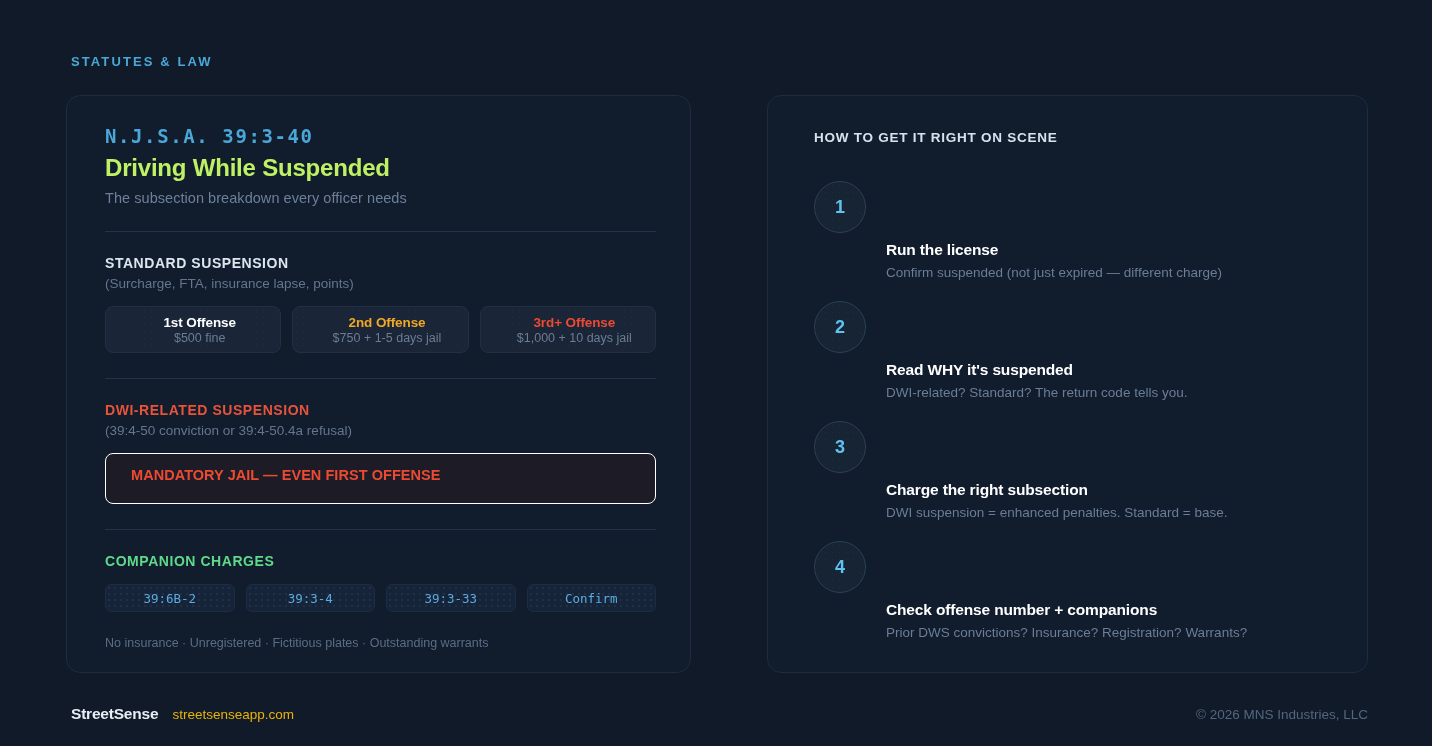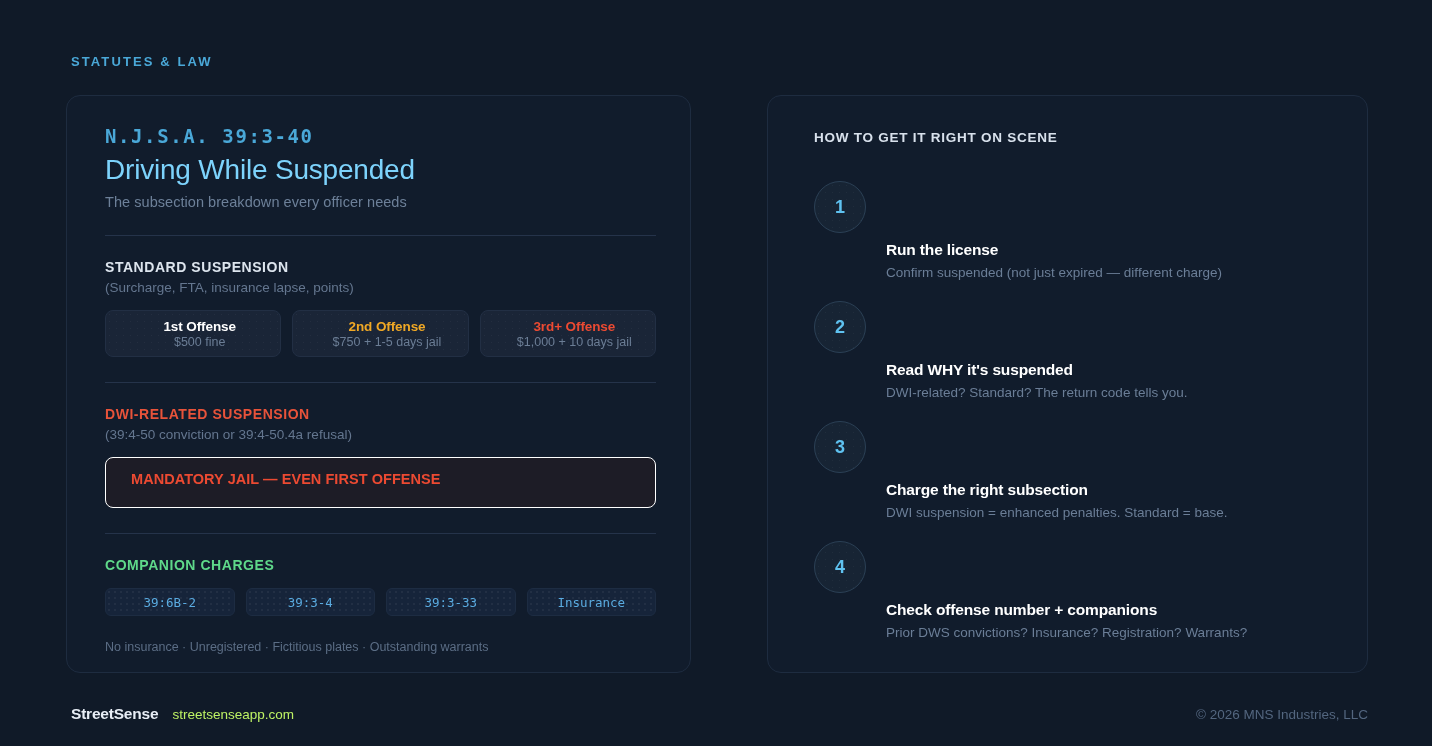--- a/index.html
+++ b/index.html
@@ -45,23 +45,23 @@
 
   .statute-code {
     font-family: "DejaVu Sans Mono", monospace;
     font-size: 19px;
     font-weight: 700;
     letter-spacing: 1.6px;
     color: #4aa8d8;
     margin-bottom: 7px;
   }
   .statute-title {
-    font-size: 28px;
-    font-weight: 400;
-    color: #7dd3fc;
+    font-size: 24px;
+    font-weight: 700;
+    color: #bef264;
     letter-spacing: -0.2px;
     margin-bottom: 8px;
   }
   .statute-sub {
     font-size: 14.5px;
     color: #6d8099;
     letter-spacing: 0.05px;
   }
 
   .divider {
@@ -213,21 +213,21 @@
     align-items: baseline;
     justify-content: space-between;
   }
   .brand-wrap { display: flex; align-items: baseline; gap: 14px; }
   .brand {
     font-size: 15.5px;
     font-weight: 700;
     color: #e8eef6;
     letter-spacing: -0.2px;
   }
-  .brand-url { font-size: 13.5px; color: #bef264; }
+  .brand-url { font-size: 13.5px; color: #eab308; }
   .copyright { font-size: 13.5px; color: #53667f; }
 </style>
 </head>
 <body>
 
 <div class="page">
 
   <div class="eyebrow">STATUTES &amp; LAW</div>
 
   <div class="panel panel-left">
@@ -267,21 +267,21 @@
       </div>
 
       <div class="divider"></div>
 
       <div class="sec-head good">COMPANION CHARGES</div>
 
       <div class="pill-row">
         <div class="pill">39:6B-2</div>
         <div class="pill">39:3-4</div>
         <div class="pill">39:3-33</div>
-        <div class="pill">Insurance</div>
+        <div class="pill">Confirm</div>
       </div>
 
       <div class="companion-note">No insurance · Unregistered · Fictitious plates · Outstanding warrants</div>
     </div>
   </div>
 
   <div class="panel panel-right">
     <div class="rc">
       <div class="rc-head">HOW TO GET IT RIGHT ON SCENE</div>
 

